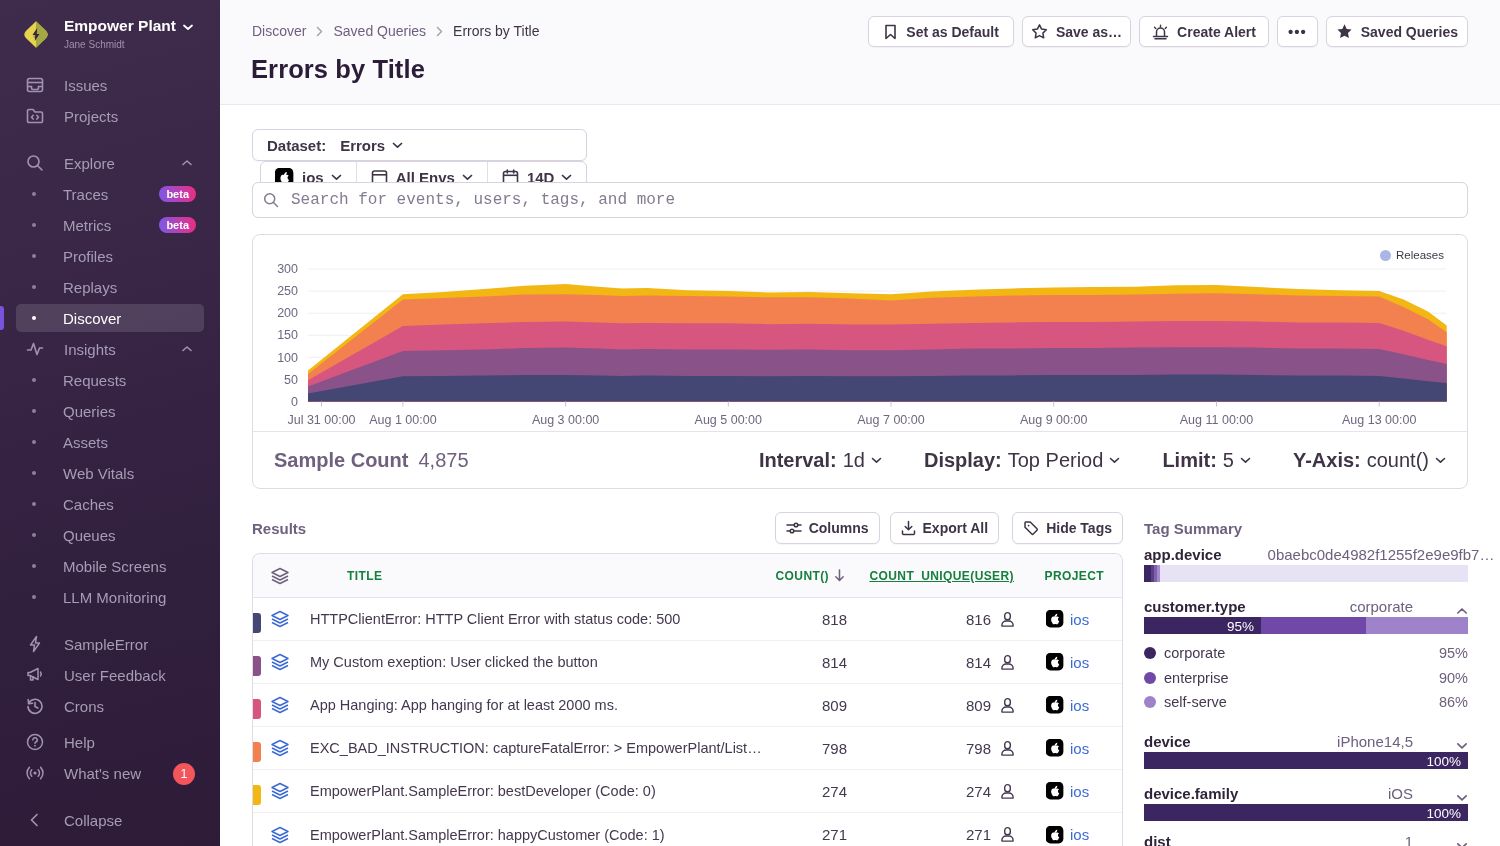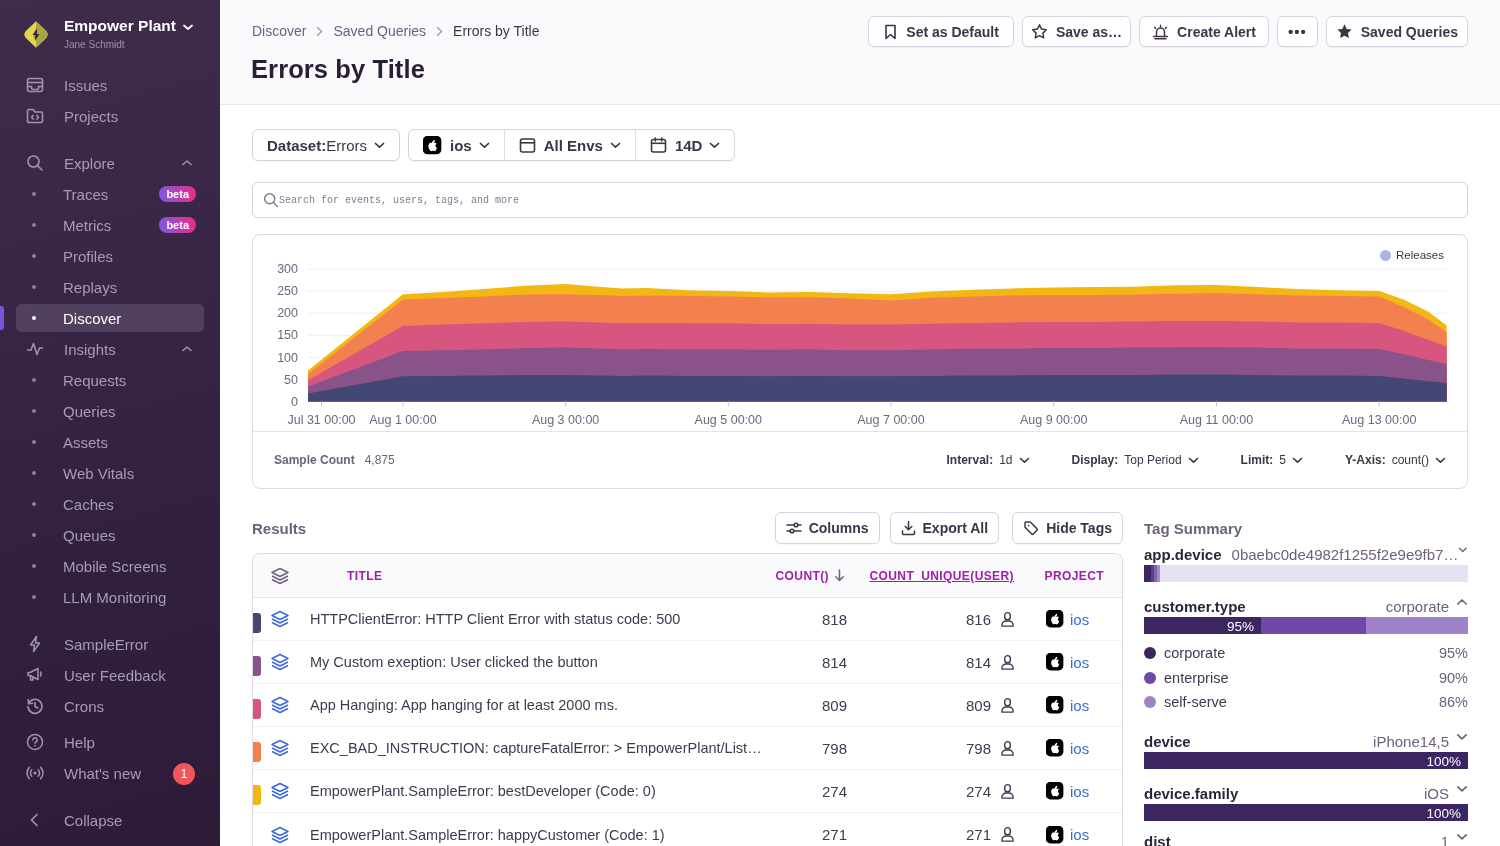--- a/index.html
+++ b/index.html
@@ -33,77 +33,77 @@
 .crumbs .sepv { margin:0 10px; }
 .crumbs .cur { color:#3e3446; }
 .h1 { position:absolute; left:31px; top:55px; font-size:25.5px; font-weight:700; color:#2b1d38; letter-spacing:0.1px; }
 .head-btns { position:absolute; right:32px; top:16px; display:flex; }
 .btn { height:31px; background:#fff; border:1px solid #d9d2e0; border-radius:6px; display:flex; align-items:center; padding:0 14px; font-size:14px; font-weight:700; color:#3e3446; margin-left:8px; box-shadow:0 1px 1px rgba(40,30,60,0.04); }
 .btn .bic { margin-right:8px; display:flex; }
 
 .content { position:absolute; left:0; top:106px; width:1280px; height:740px; background:#fff; }
 
 
-.filters { position:absolute; left:32px; top:23px; display:flex; }
+.filters { position:absolute; left:32px; top:23px; display:flex;flex-direction:column; }
 .fbtn { height:32px; background:#fff; border:1px solid #d9d2e0; border-radius:6px; display:flex; align-items:center; font-size:15px; color:#3e3446; box-shadow:0 1px 1px rgba(40,30,60,0.04); }
 .fbtn .seg { display:flex; align-items:center; padding:0 14px; height:100%; }
 .fbtn .seg + .seg { border-left:1px solid #e3dde9; }
 .fbtn b { font-weight:700; }
-.fbtn .muted { font-weight:400; margin-left:0; }
+.fbtn .muted { font-weight:700; margin-left:14px; }
 .fbtn .cv { margin-left:7px; display:flex; }
 .fbtn .fic { margin-right:8px; display:flex; }
 
 
 .search { position:absolute; left:32px; top:76px; width:1216px; height:36px; border:1px solid #d9d2e0; border-radius:6px; background:#fff; display:flex; align-items:center; padding:0 10px; }
-.search .ph { font-family:"Liberation Mono", monospace; font-size:10px; color:#857a91; margin-left:0; }
+.search .ph { font-family:"Liberation Mono", monospace; font-size:16px; color:#857a91; margin-left:12px; }
 
 
 .panel { position:absolute; left:32px; top:128px; width:1216px; height:255px; border:1px solid #e0dae6; border-radius:8px; background:#fff; }
-.chart-foot { position:absolute; left:0; right:0; bottom:0; height:57px; border-top:1px solid #e7e2ec; display:flex; align-items:center; padding:0 21px; font-size:12px; }
+.chart-foot { position:absolute; left:0; right:0; bottom:0; height:57px; border-top:1px solid #e7e2ec; display:flex; align-items:center; padding:0 21px; font-size:20px; }
 .chart-foot .sc-l { color:#6f607e; font-weight:700; }
 .chart-foot .sc-v { color:#6f607e; margin-left:10px; font-weight:400; }
 .cf-right { margin-left:auto; display:flex; align-items:center; }
 .cf-item { display:flex; align-items:center; margin-left:42px; color:#3e3446; }
 .cf-item b { font-weight:700; }
 .cf-item .v { margin-left:6px; }
 .cf-item svg { margin-left:6px; }
 .legend { position:absolute; right:23px; top:14px; display:flex; align-items:center; font-size:11.5px; color:#3e3446; }
 .legend .ldot { width:11px; height:11px; border-radius:50%; background:#aab6e4; margin-right:5px; }
 
 
 .results-label { position:absolute; left:32px; top:414px; font-size:15px; font-weight:700; color:#6f607e; }
 .tbl-btns { position:absolute; right:377px; top:406px; display:flex; }
 .tbl-btns .btn { margin-left:10px; margin-right:0; height:32px; padding:0 10px; }
 .tbl-btns .btn .bic { margin-right:7px; }
 .tbl-btns .btn:nth-child(3) { margin-left:13px; }
 .tagsum-label { position:absolute; left:924px; top:414px; font-size:15px; font-weight:700; color:#6f607e; }
 
 
 .table { position:absolute; left:32px; top:447px; width:871px; border:1px solid #e0dae6; border-radius:8px 8px 0 0; border-bottom:none; background:#fff; overflow:hidden; }
-.thead { height:44px; background:#faf9fb; border-bottom:1px solid #e7e2ec; display:flex; align-items:center; font-size:12px; font-weight:700; color:#a21caf; letter-spacing:0.4px; }
+.thead { height:44px; background:#faf9fb; border-bottom:1px solid #e7e2ec; display:flex; align-items:center; font-size:12px; font-weight:700; color:#15803d; letter-spacing:0.4px; }
 .trow { height:43px; border-bottom:1px solid #f2eef5; display:flex; align-items:center; font-size:14.5px; color:#43384f; position:relative; }
 .c-count, .c-uniq .num { font-size:15px; }
 .trow:last-child { border-bottom:none; }
 .chip { position:absolute; left:0; top:15px; width:8px; height:20px; border-radius:0 3px 3px 0; }
 .c-icon { width:20px; margin-left:17px; flex:none; display:flex; }
 .c-title { margin-left:20px; white-space:nowrap; }
 .c-count { position:absolute; right:275px; text-align:right; width:80px; }
 .c-uniq { position:absolute; right:106px; display:flex; align-items:center;justify-content:space-between; }
 .c-uniq .num { margin-right:8px; }
 .c-proj { position:absolute; right:18px; width:58px; display:flex; align-items:center; }
 .c-proj .ios { color:#3b6ad6; margin-left:6px; font-size:15px; }
 .th-title { margin-left:57px; }
 .th-count { position:absolute; right:277px; display:flex; align-items:center; }
 .th-uniq { position:absolute; right:108px;text-decoration:underline; }
 .th-proj { position:absolute; right:18px; }
 
 
 .tagsum { position:absolute; left:924px; top:440px; width:324px; }
 .tag-block { position:absolute; left:0; width:324px; }
-.tag-head { display:flex; align-items:flex-start; font-size:15px; }
+.tag-head { display:flex; align-items:flex-end; font-size:15px;gap:36px; }
 .tag-head .tname { font-weight:700; color:#2f2439; }
 .tag-head .tval { margin-left:auto; color:#6f607e; margin-right:7px; }
 .tag-bar { position:absolute; left:0; width:324px; height:17px; display:flex; overflow:hidden; }
 .tag-bar .seg { height:100%; position:relative; }
 .tag-bar .pct { position:absolute; right:7px; top:50%; transform:translateY(-50%); color:#fff; font-size:13.5px; }
 .tl-row { display:flex; align-items:center; font-size:14.5px; color:#43384f; height:24.5px; }
 .tl-row .ldot { width:12px; height:12px; border-radius:50%; margin-right:8px; }
 .tl-row .lpct { margin-left:auto; color:#6f607e; }
 </style>
 </head>

